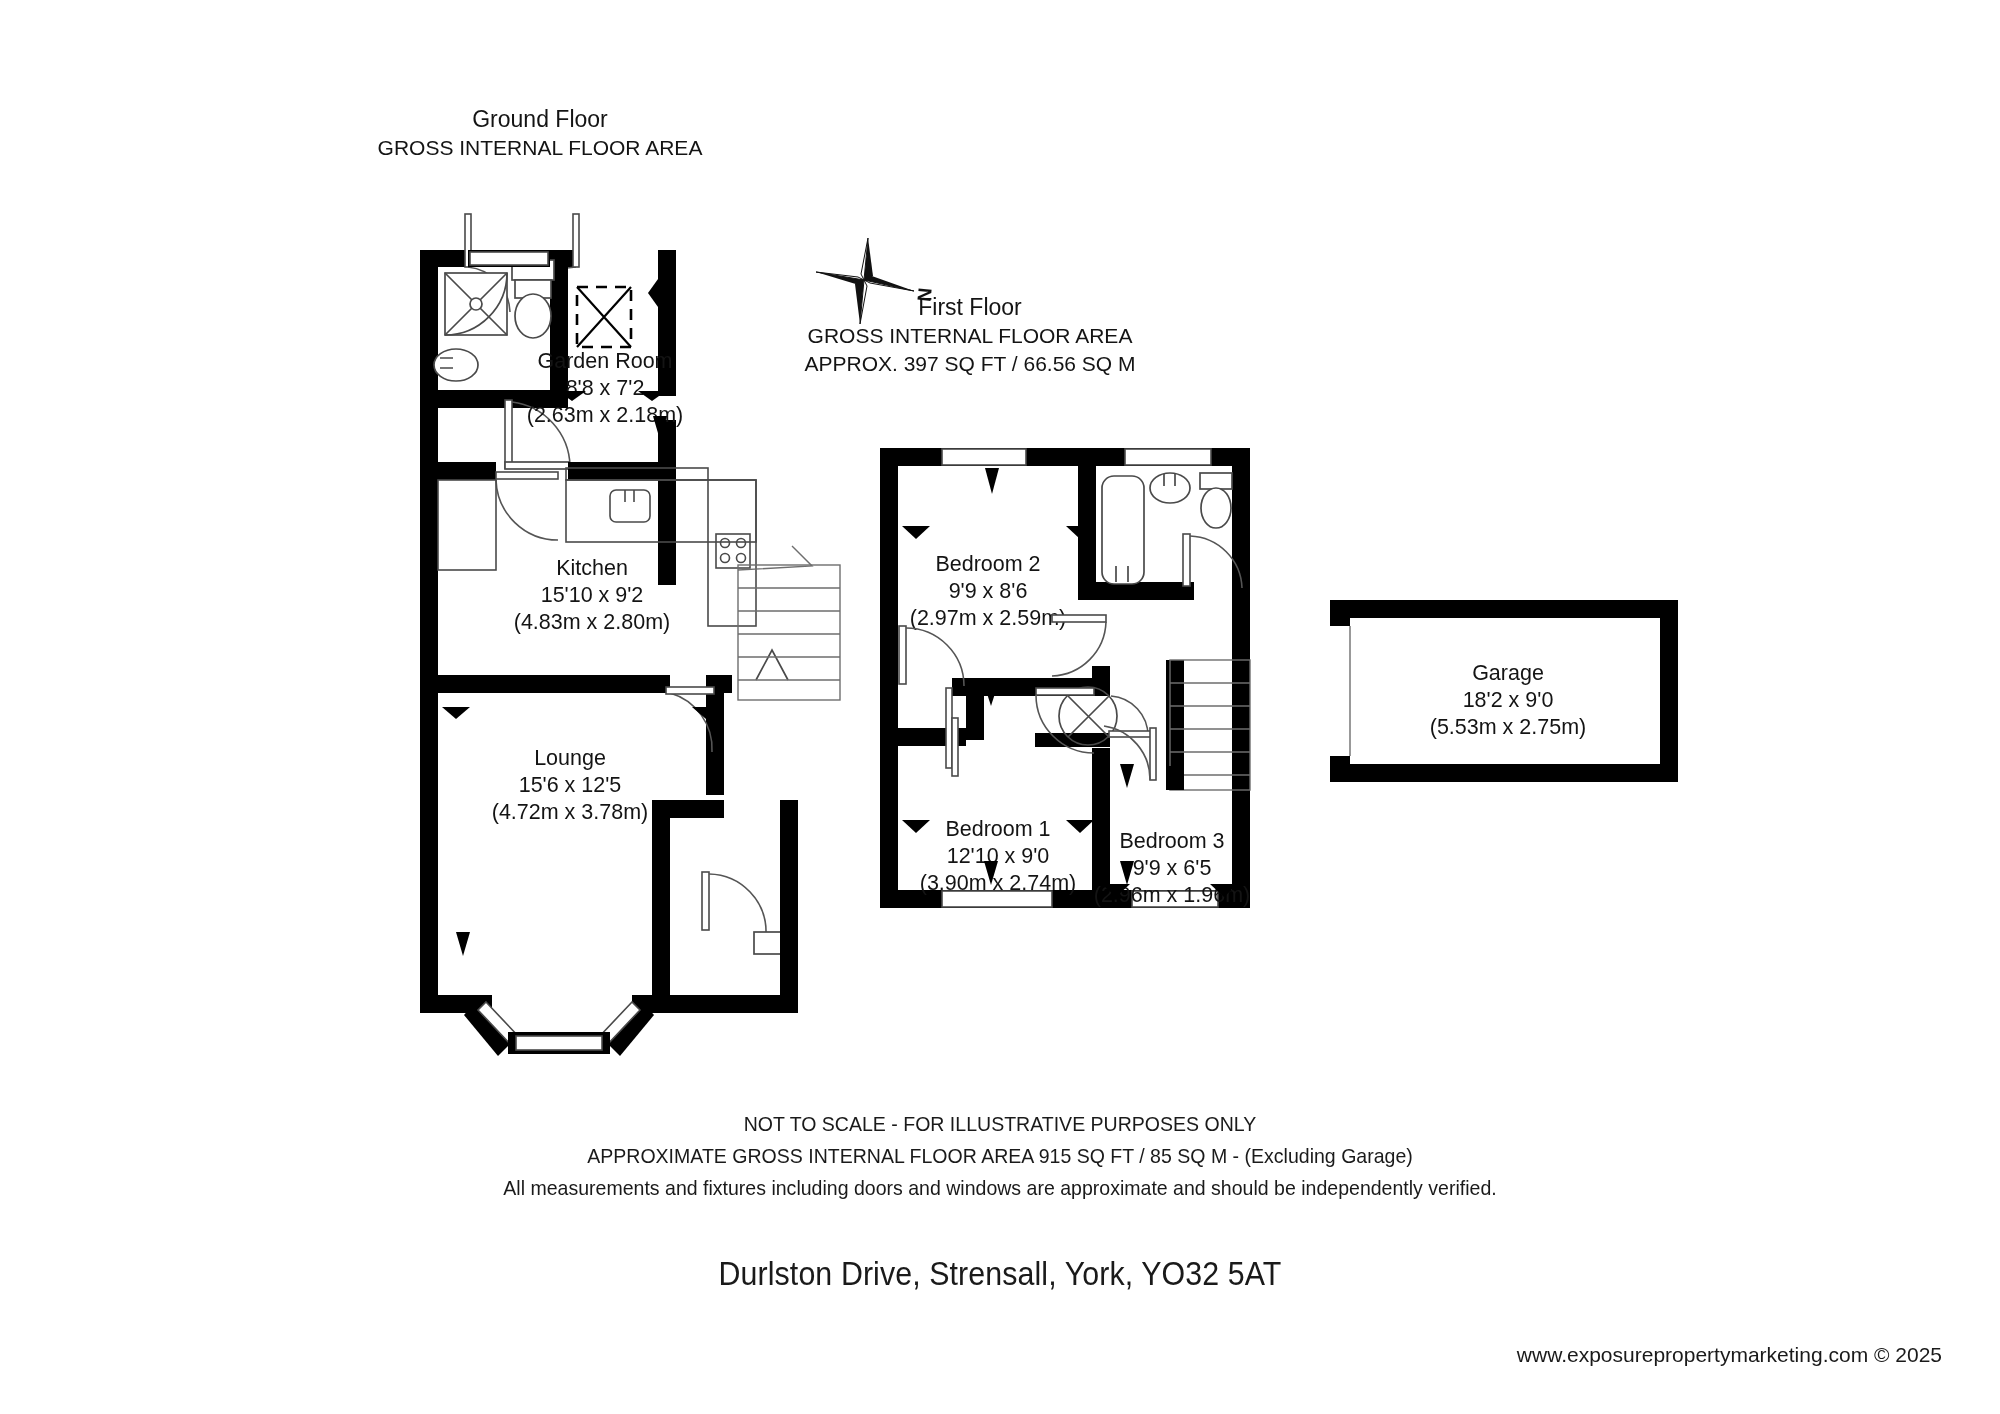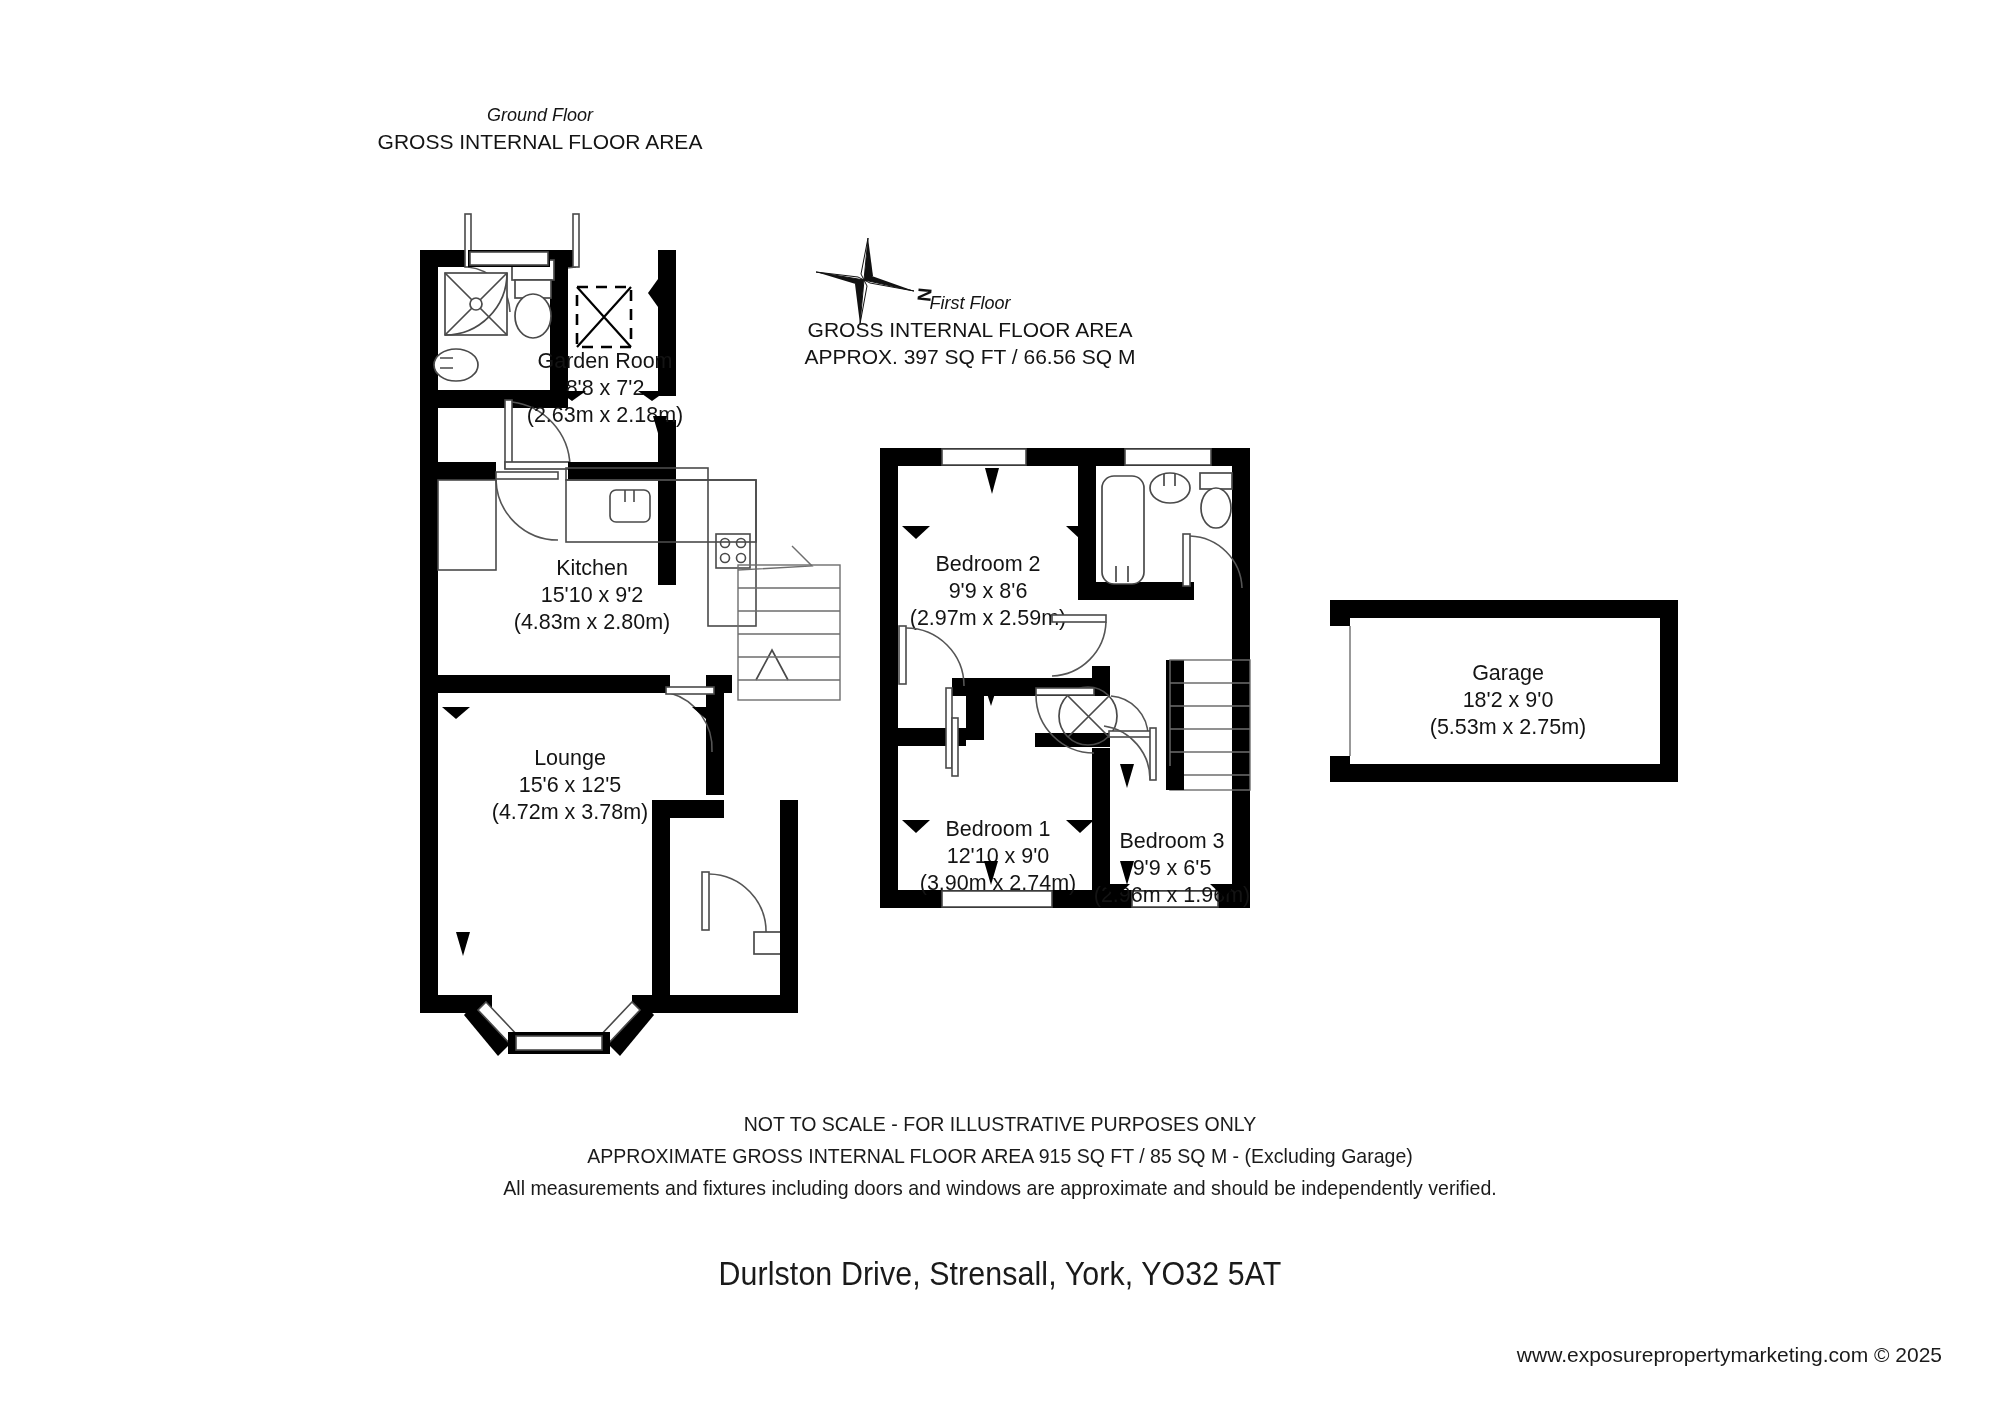--- a/index.html
+++ b/index.html
@@ -23,21 +23,21 @@
 
   
   .hdr {
     position: absolute;
     text-align: center;
     line-height: 1.32;
     font-size: 22.5px;
     color: #141414;
     white-space: nowrap;
   }
-  .hdr .ttl { font-size: 18px; font-style: italic; }
+  .hdr .ttl { font-size: 23px; }
   .hdr .ln  { font-size: 21px; }
 
   #ground-floor-header { left: 340px; top: 104px; width: 400px; }
   #first-floor-header  { left: 770px; top: 292px; width: 400px; }
 
   .footer-block {
     position: absolute;
     left: 0;
     right: 0;
     top: 1108px;

